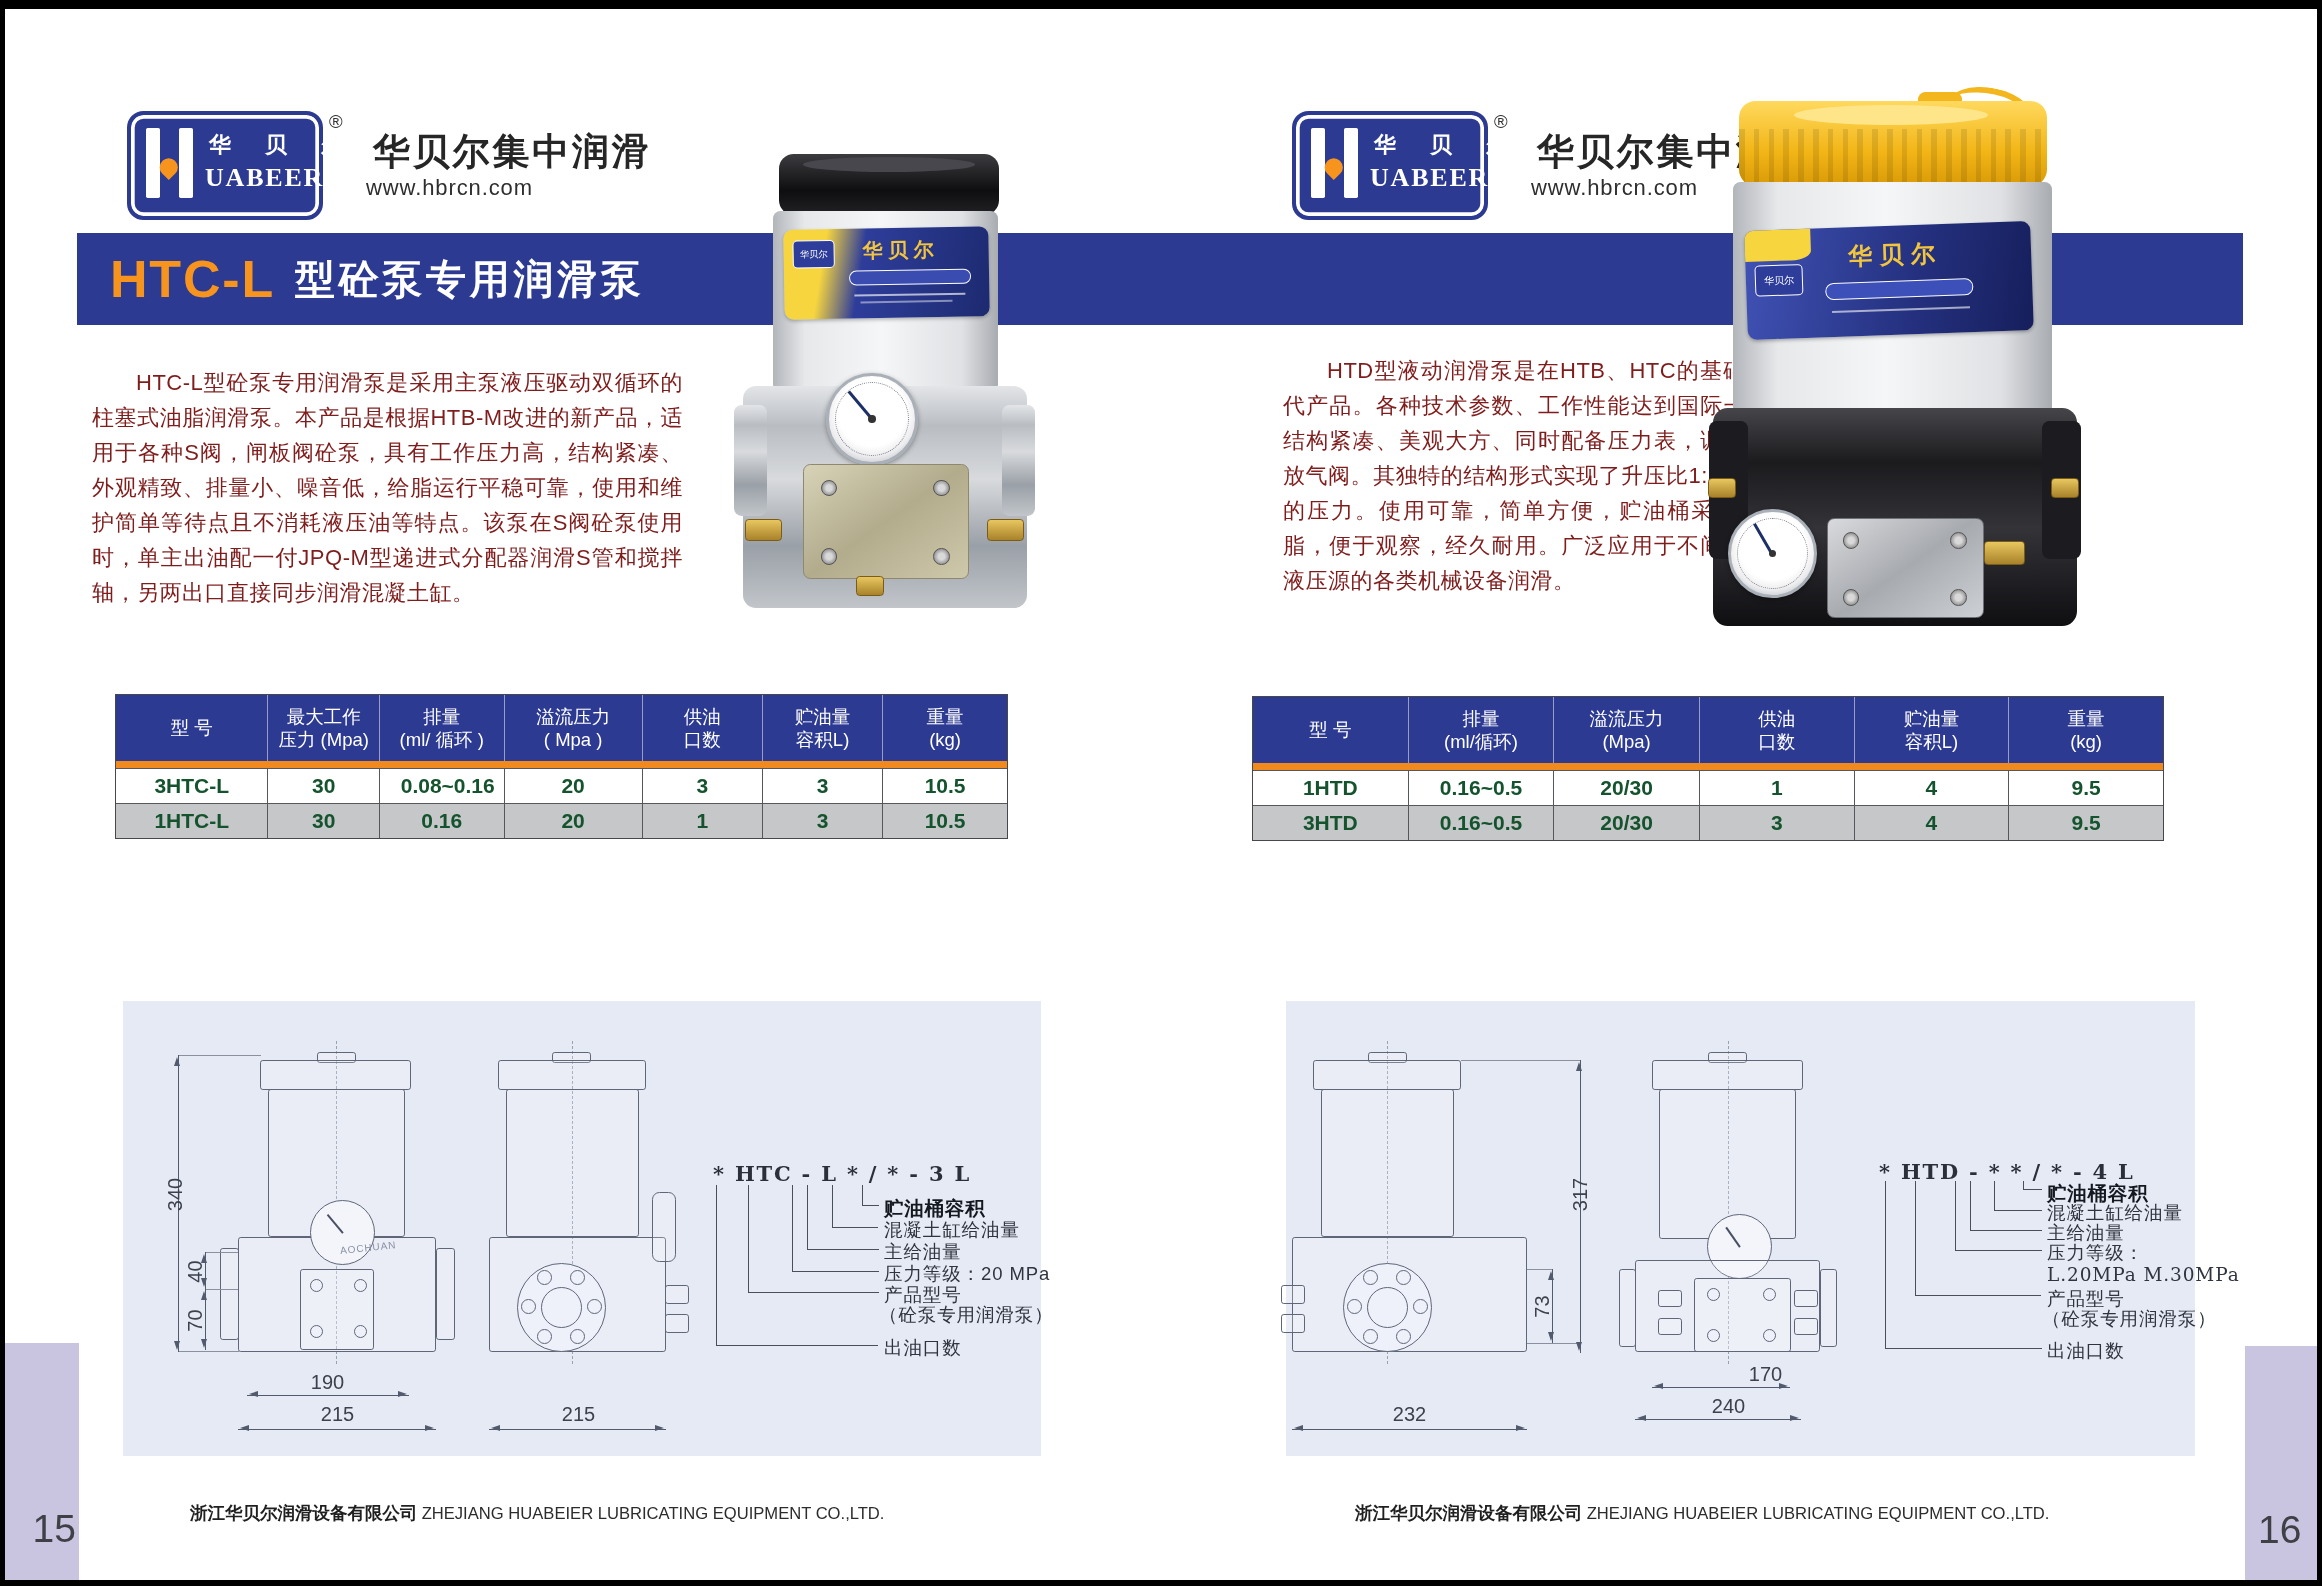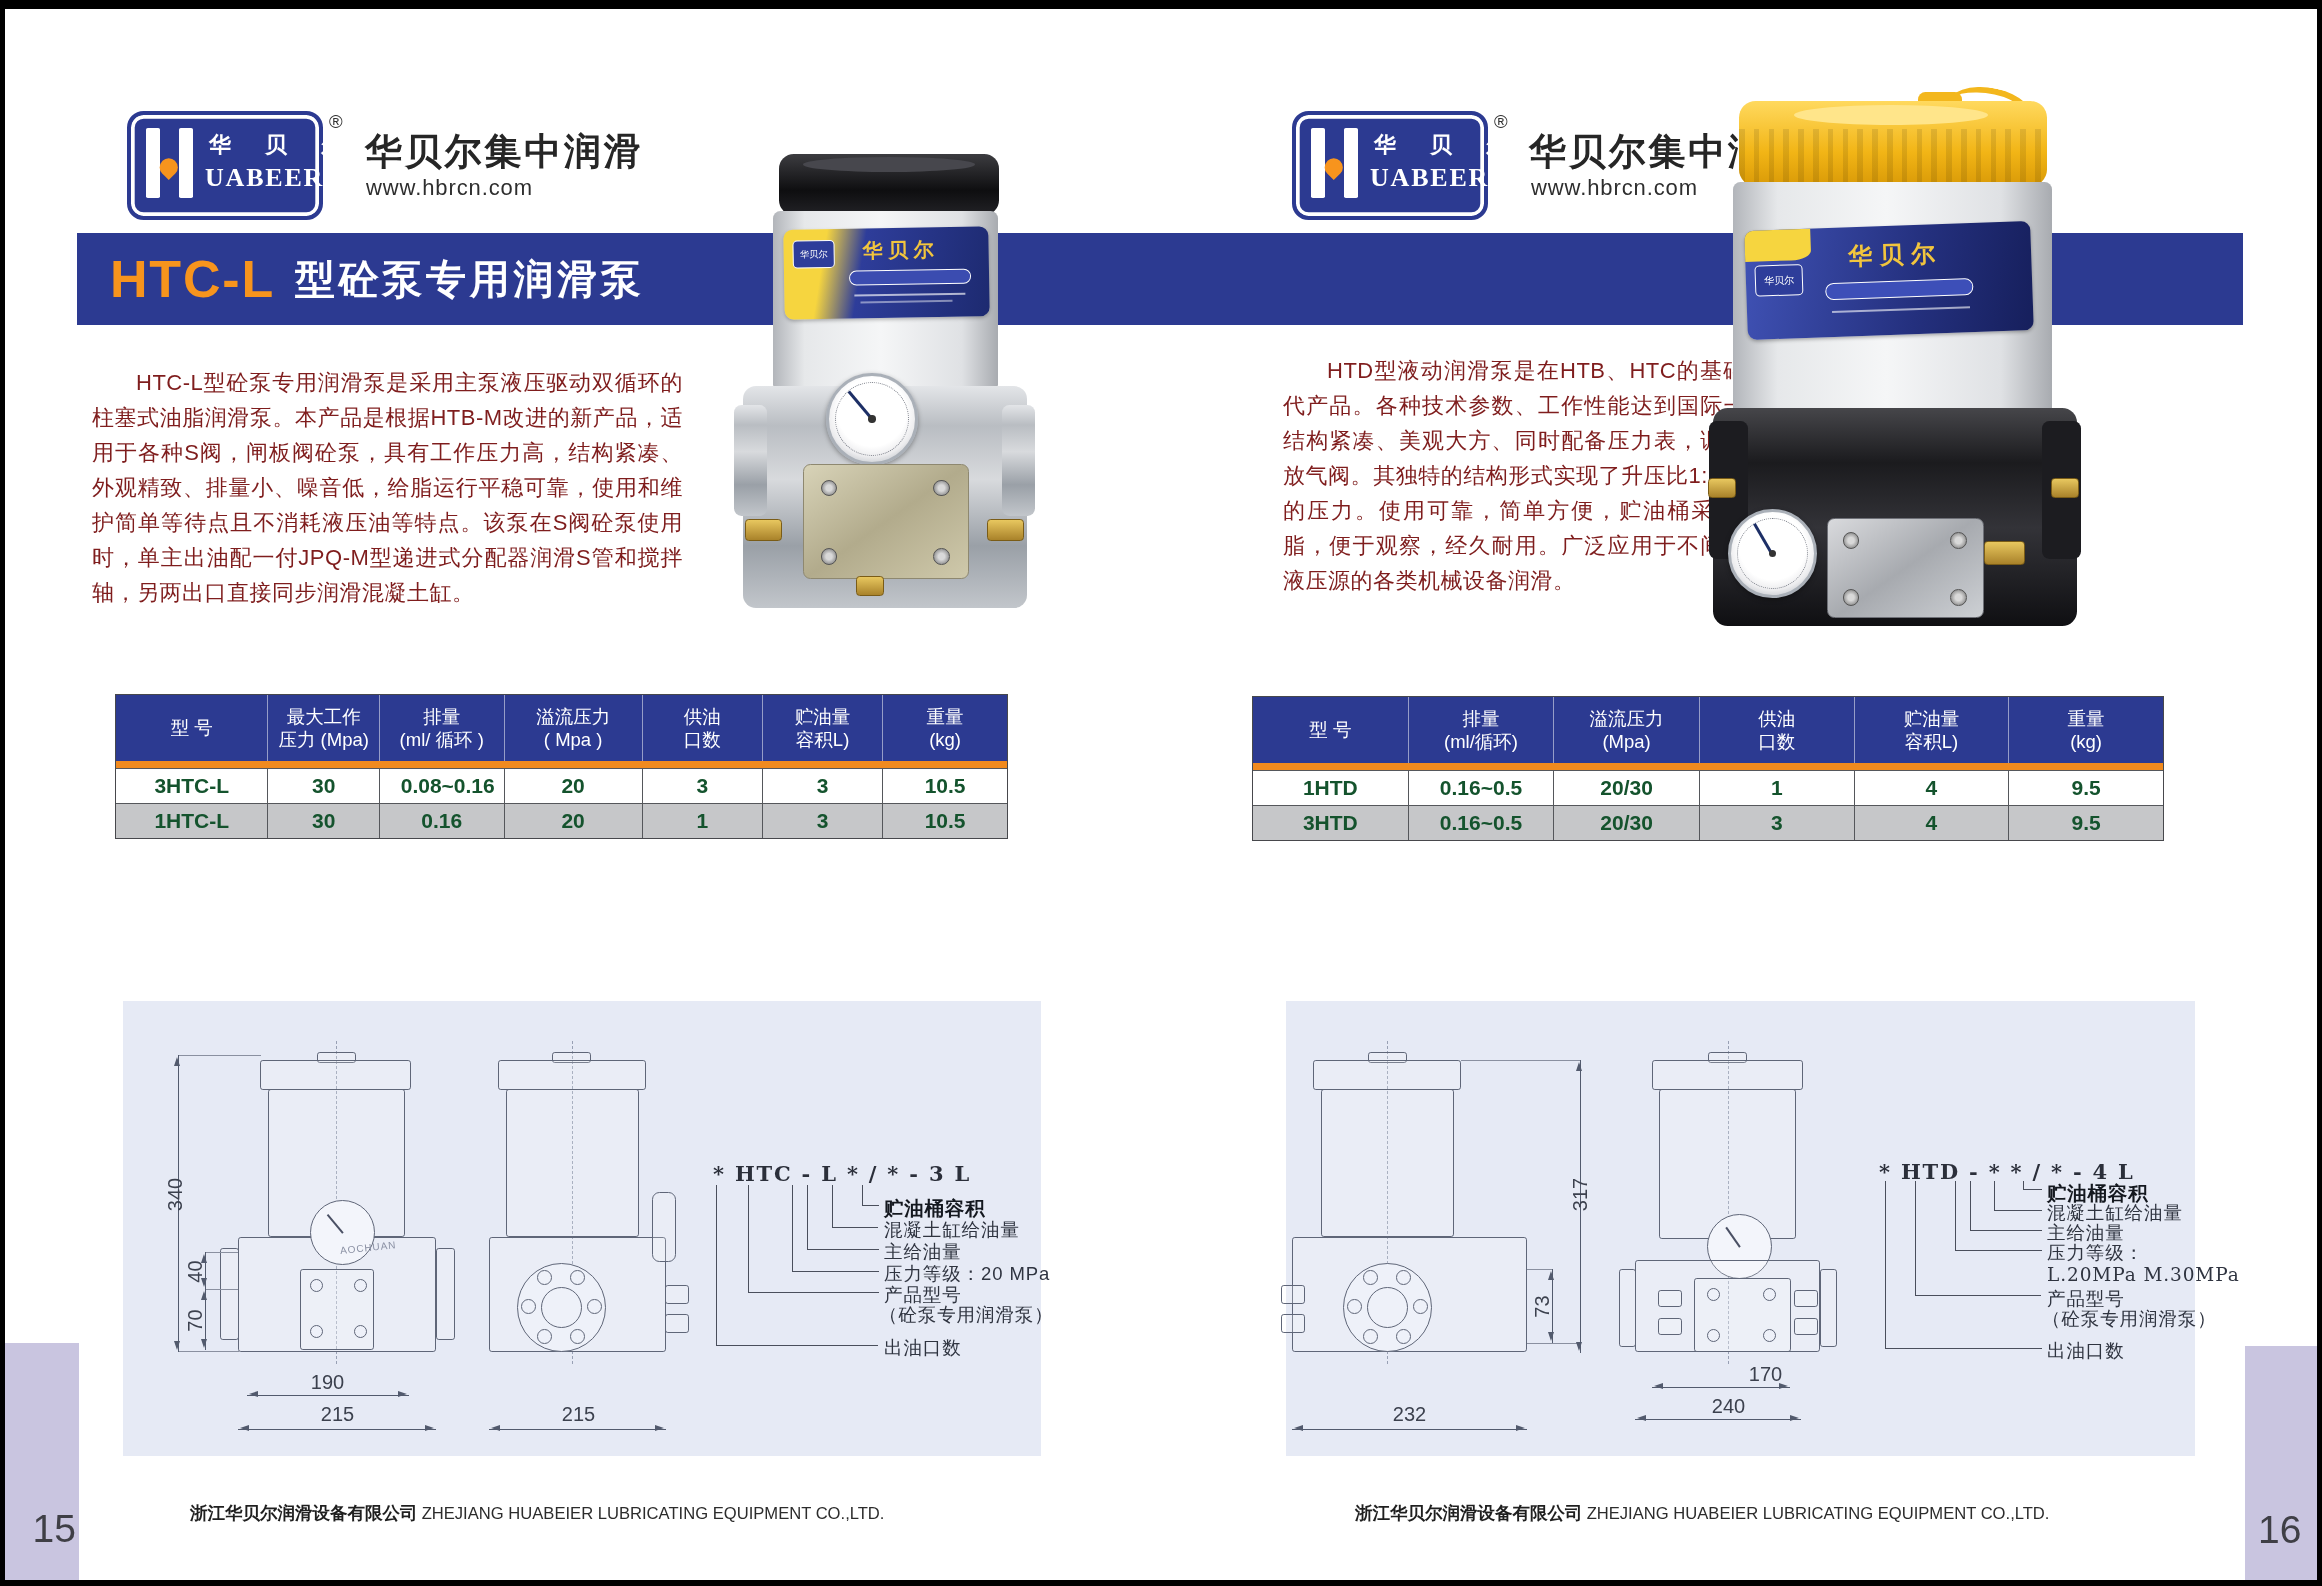--- a/index.html
+++ b/index.html
@@ -10,21 +10,21 @@
   
   .frame { background:#000; }
 
   
   .logo-box { background:#2c3a91; border:4.6px solid #2c3a91; border-radius:16.6px; box-shadow: inset 0 0 0 3.7px #ffffff; }
   .logo-bar { background:#fff; border-radius:1.8px; }
   .logo-drop { background:#f7941d; border-radius:0 50% 50% 50%; transform:rotate(-135deg); }
   .logo-cn { color:#fff; font-size:22px; letter-spacing:14px; font-weight:bold; white-space:nowrap; }
   .logo-latin { color:#ffffff; font-family:"Liberation Serif", serif; font-weight:bold; font-size:26px; letter-spacing:1.8px; white-space:nowrap; }
   .reg { font-size:18.5px; color:#333; }
-  .brand-title { font-size:37px; font-weight:bold; color:#262626; letter-spacing:2.8px; white-space:nowrap; }
+  .brand-title { font-size:37px; font-weight:bold; color:#262626; letter-spacing:2.8px; white-space:nowrap;margin-left:8px; }
   .brand-site { font-size:22px; color:#2e2e2e; letter-spacing:0.9px; }
 
   
   .banner { background:#2c3a91; }
   .banner-model { font-size:52px; font-weight:800; color:#f7941d; letter-spacing:1.8px; }
   .banner-title { font-size:40px; font-weight:bold; color:#ffffff; letter-spacing:3.7px; }
 
   .intro { font-size:22px; line-height:35px; color:#7f1d1d; text-align:justify; text-indent:2em; letter-spacing:0.5px; }
 
   

